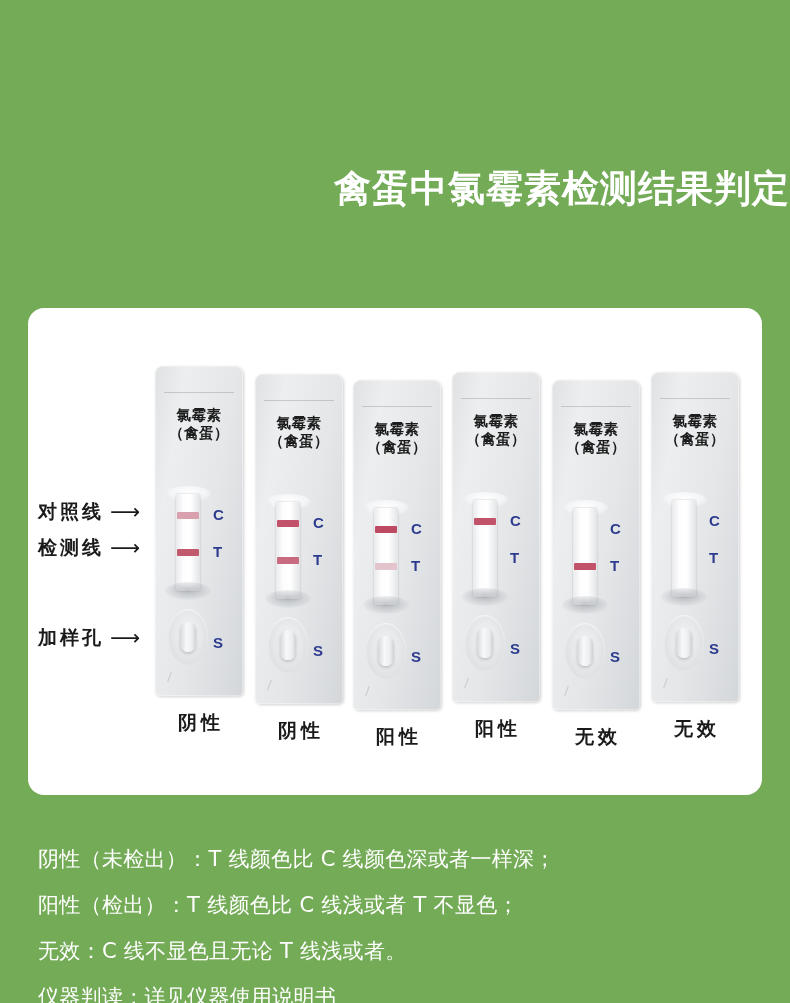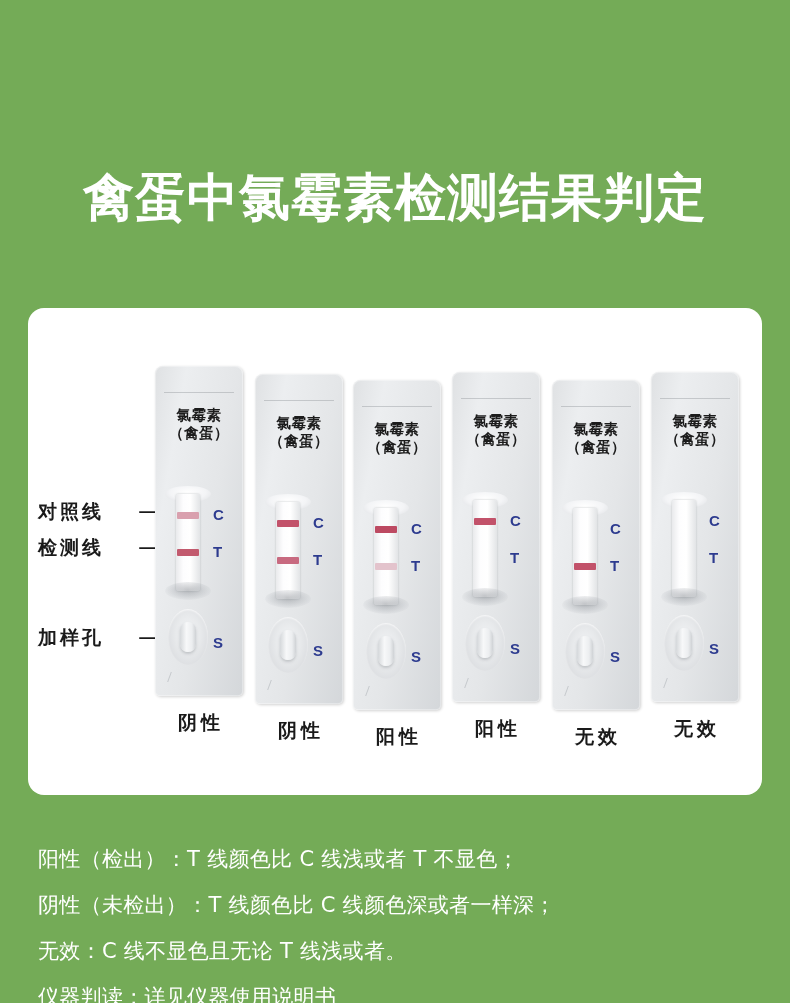--- a/index.html
+++ b/index.html
@@ -10,23 +10,23 @@
   body {
     background:#74ab57;
     font-family:"DejaVu Sans","Liberation Sans",sans-serif;
     position:relative;
   }
 
   
   .page-title{
     position:absolute;
     top:166px; left:0; width:790px;
-    text-align:center;
+    text-align:right;
     color:#ffffff;
-    font-size:51px;
+    font-size:37px;
     font-weight:700;
     letter-spacing:1px;
     line-height:1.25;
     white-space:nowrap;
   }
 
   
   .card{
     position:absolute;
     left:28px; top:308px;
@@ -37,21 +37,20 @@
 
   
   .annot{
     position:absolute;
     display:flex;
     align-items:center;
     color:#1a1a1a;
     font-size:19px;
     font-weight:700;
     white-space:nowrap;
-    gap:28px;
   }
   .annot .txt{ letter-spacing:3px; }
   .annot .arrow{
     margin-left:6px;
     font-size:21px;
     line-height:1;
     font-weight:400;
   }
   .annot-control { left:38px; top:499px; }
   .annot-test    { left:38px; top:535px; }
@@ -306,17 +305,17 @@
         <span class="lt c">C</span>
         <span class="lt t">T</span>
         <span class="lt s">S</span>
         <div class="well"></div>
       </div>
       <div class="result">无效</div>
     </div>
   </div>
 
 <div class="notes" id="notes-block">
+    <div class="note-line">阴性（未检出）：T 线颜色比 C 线颜色深或者一样深；</div>
     <div class="note-line">阳性（检出）：T 线颜色比 C 线浅或者 T 不显色；</div>
-    <div class="note-line">阴性（未检出）：T 线颜色比 C 线颜色深或者一样深；</div>
     <div class="note-line">无效：C 线不显色且无论 T 线浅或者。</div>
     <div class="note-line">仪器判读：详见仪器使用说明书</div>
   </div>
 
 </body></html>

